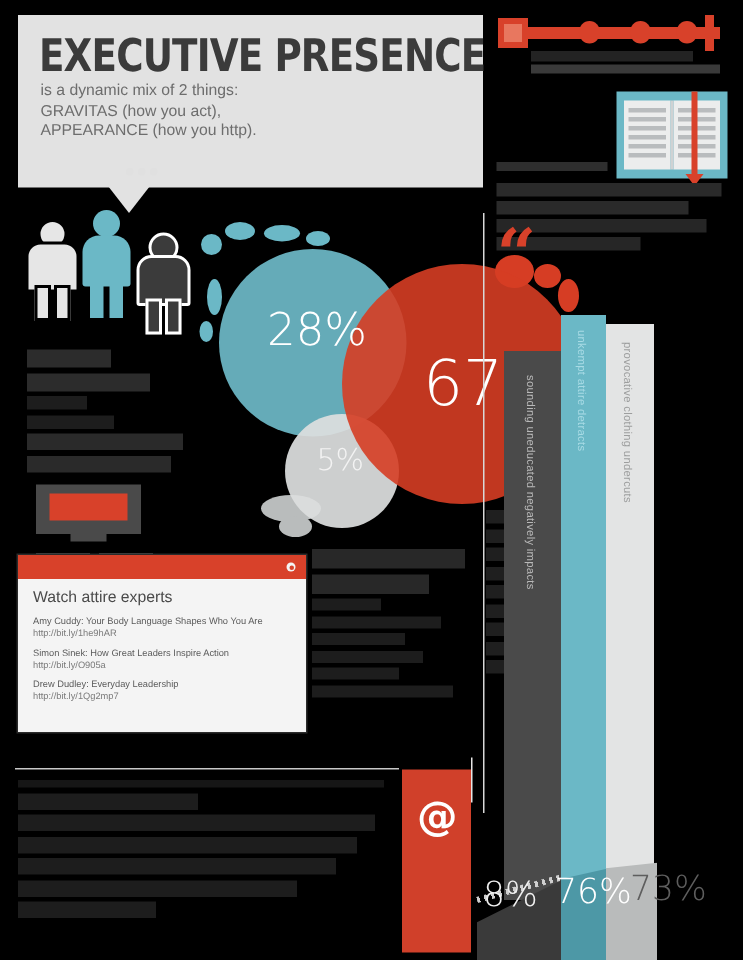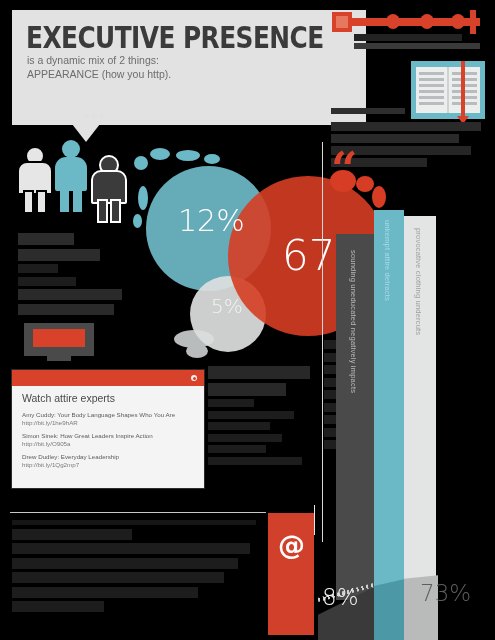--- a/index.html
+++ b/index.html
@@ -17,21 +17,20 @@
     background: #000000;
     overflow: hidden;
   }
 
   
   .header-card {
     position: absolute;
     left: 12px; top: 10px;
     width: 310px; height: 115px;
     background: #e2e2e2;
-    padding-left: 44px;
   }
   .header-title {
     position: absolute;
     left: 14px; top: 10px;
     font-size: 30px;
     font-weight: bold;
     letter-spacing: -0.6px;
     color: #3b3b3b;
     font-family: "DejaVu Sans", sans-serif;
     font-stretch: condensed;
@@ -152,20 +151,21 @@
 </style>
 </head>
 <body>
 
 <div id="poster">
 
   <div class="header-card">
     <div class="header-title">EXECUTIVE PRESENCE</div>
     <div class="header-sub" id="hsub">
         <div>is a dynamic mix of 2 things:</div>
+        <div>GRAVITAS (how you act),</div>
         <div>APPEARANCE (how you http).</div>
       </div>
   </div>
   <div class="header-tail"></div>
 
   <div class="logo-block">
     <div class="logo-sq">
         <i></i>
       </div>
     <div class="logo-bar" style="left:20px;width:36px;"></div>
@@ -254,21 +254,21 @@
     <div class="splat" style="left:356px;top:176px;width:18px;height:16px;background:#d63d24;"></div>
     <div class="splat" style="left:372px;top:186px;width:14px;height:22px;background:#d63d24;"></div>
     <div class="splat" style="left:380px;top:210px;width:10px;height:18px;background:#d63d24;"></div>
     <div class="splat" style="left:174px;top:330px;width:40px;height:18px;background:#b9bcbc;"></div>
     <div class="splat" style="left:186px;top:344px;width:22px;height:14px;background:#b9bcbc;"></div>
 
     <div class="venn-circle venn-teal"></div>
     <div class="venn-circle venn-gray"></div>
     <div class="venn-circle venn-red"></div>
 
-    <div class="venn-label lbl-28">12%</div>
+    <div class="venn-label lbl-28">28%</div>
     <div class="venn-label lbl-67">67%</div>
     <div class="venn-label lbl-5">5%</div>
   </div>
 
   <div class="blk" style="left:18px;top:233px;width:110px;">
     <span style="width:56px;height:12px;background:#2c2c2c;"></span>
     <span style="width:82px;height:12px;background:#2c2c2c;"></span>
     <span style="width:40px;height:9px;"></span>
     <span style="width:58px;height:9px;"></span>
     <span style="width:104px;height:11px;background:#2a2a2a;"></span>
@@ -353,20 +353,21 @@
     <div style="position:absolute;left:58px;top:350px;width:32px;height:90px;background:#4d98a6;
                 clip-path:polygon(0% 40%, 100% 32%, 100% 100%, 0% 100%);"></div>
     <div style="position:absolute;left:88px;top:350px;width:34px;height:90px;background:#b9bbbb;
                 clip-path:polygon(0% 32%, 100% 28%, 100% 100%, 0% 100%);"></div>
 
     <div style="position:absolute;left:2px;top:398px;width:58px;height:4px;
                 background:repeating-linear-gradient(90deg,#cfcfcf 0 2px,transparent 2px 5px);
                 transform:rotate(-15deg);transform-origin:left center;"></div>
 
     <div class="bar-pct" style="left:6px;top:384px;color:#f0f0f0;">8%</div>
+    <div class="bar-pct" style="left:54px;top:382px;color:#ffffff;">76%</div>
     <div class="bar-pct" style="left:104px;top:380px;color:#5e5e5e;">73%</div>
   </div>
 
   <div class="hr-line" style="left:10px;top:512px;width:256px;background:#c8c8c8;"></div>
   <div class="blk" style="left:12px;top:520px;width:250px;">
     <span style="width:244px;height:5px;background:#161616;"></span>
     <span style="width:120px;height:11px;background:#1d1d1d;"></span>
     <span style="width:238px;height:11px;background:#1d1d1d;"></span>
     <span style="width:226px;height:11px;background:#1d1d1d;"></span>
     <span style="width:212px;height:11px;background:#1d1d1d;"></span>

